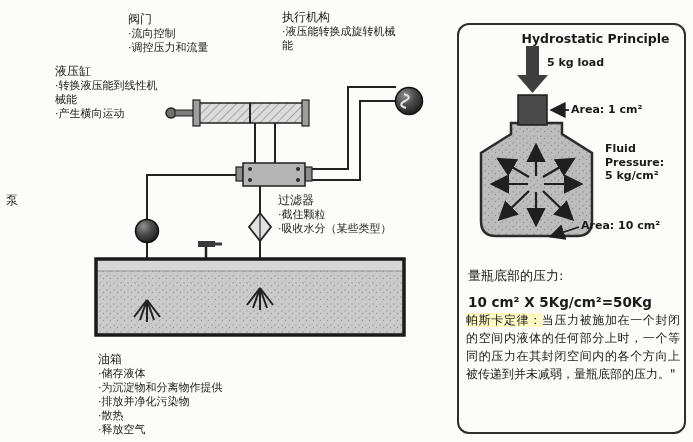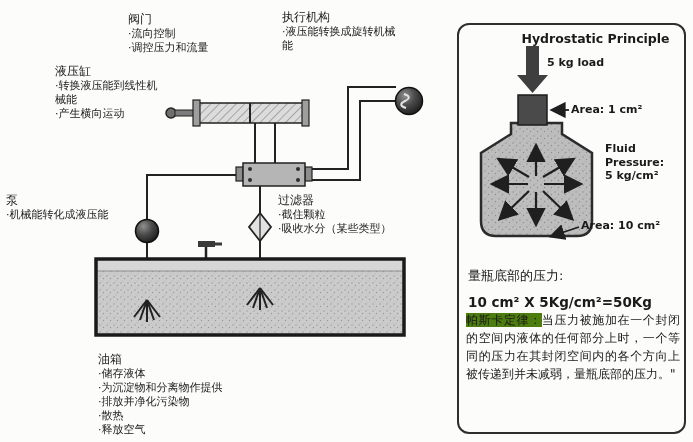--- a/index.html
+++ b/index.html
@@ -12,21 +12,21 @@
   .lbl .t{font-size:12px;margin-bottom:1px;}
   .panel{
     position:absolute;left:457px;top:23px;width:229px;height:411px;
     border:2.5px solid #2e2e2e;border-radius:12px;background:transparent;box-sizing:border-box;
   }
   .ptitle{position:absolute;left:457px;top:31px;width:229px;text-align:center;font-weight:bold;font-size:12.5px;margin-left:24px;}
   .ptext{position:absolute;font-weight:bold;font-size:11px;line-height:13.5px;}
   .pheading{position:absolute;left:468px;top:267px;font-weight:normal;font-size:13px;}
   .pformula{position:absolute;left:468px;top:286px;font-weight:bold;font-size:13.5px;margin-top:8px;}
   .pascal{position:absolute;left:466px;top:311px;width:214px;font-size:12px;line-height:18px;text-align:justify;}
-  .hl{background:#4d7c0f;}
+  .hl{background:#fef9c3;}
 </style>
 </head>
 <body>
 
 <div class="canvas">
 
   <svg class="schematic" width="693" height="442" viewBox="0 0 693 442">
     <defs>
       <pattern id="speck" width="7" height="7" patternUnits="userSpaceOnUse">
         <rect width="7" height="7" fill="#cbcbcb"></rect>
@@ -160,21 +160,20 @@
   </div>
 
   <div class="lbl" style="left:55px;top:64px;width:104px">
     <div class="t">液压缸</div>
     <div>·转换液压能到线性机械能</div>
     <div>·产生横向运动</div>
   </div>
 
   <div class="lbl" style="left:6px;top:193px;width:122px">
     <div class="t">泵</div>
-    <div>·机械能转化成液压能</div>
   </div>
 
   <div class="lbl" style="left:278px;top:193px;width:136px">
     <div class="t">过滤器</div>
     <div>·截住颗粒</div>
     <div>·吸收水分（某些类型）</div>
   </div>
 
   <div class="lbl" style="left:98px;top:352px;width:140px">
     <div class="t">油箱</div>

